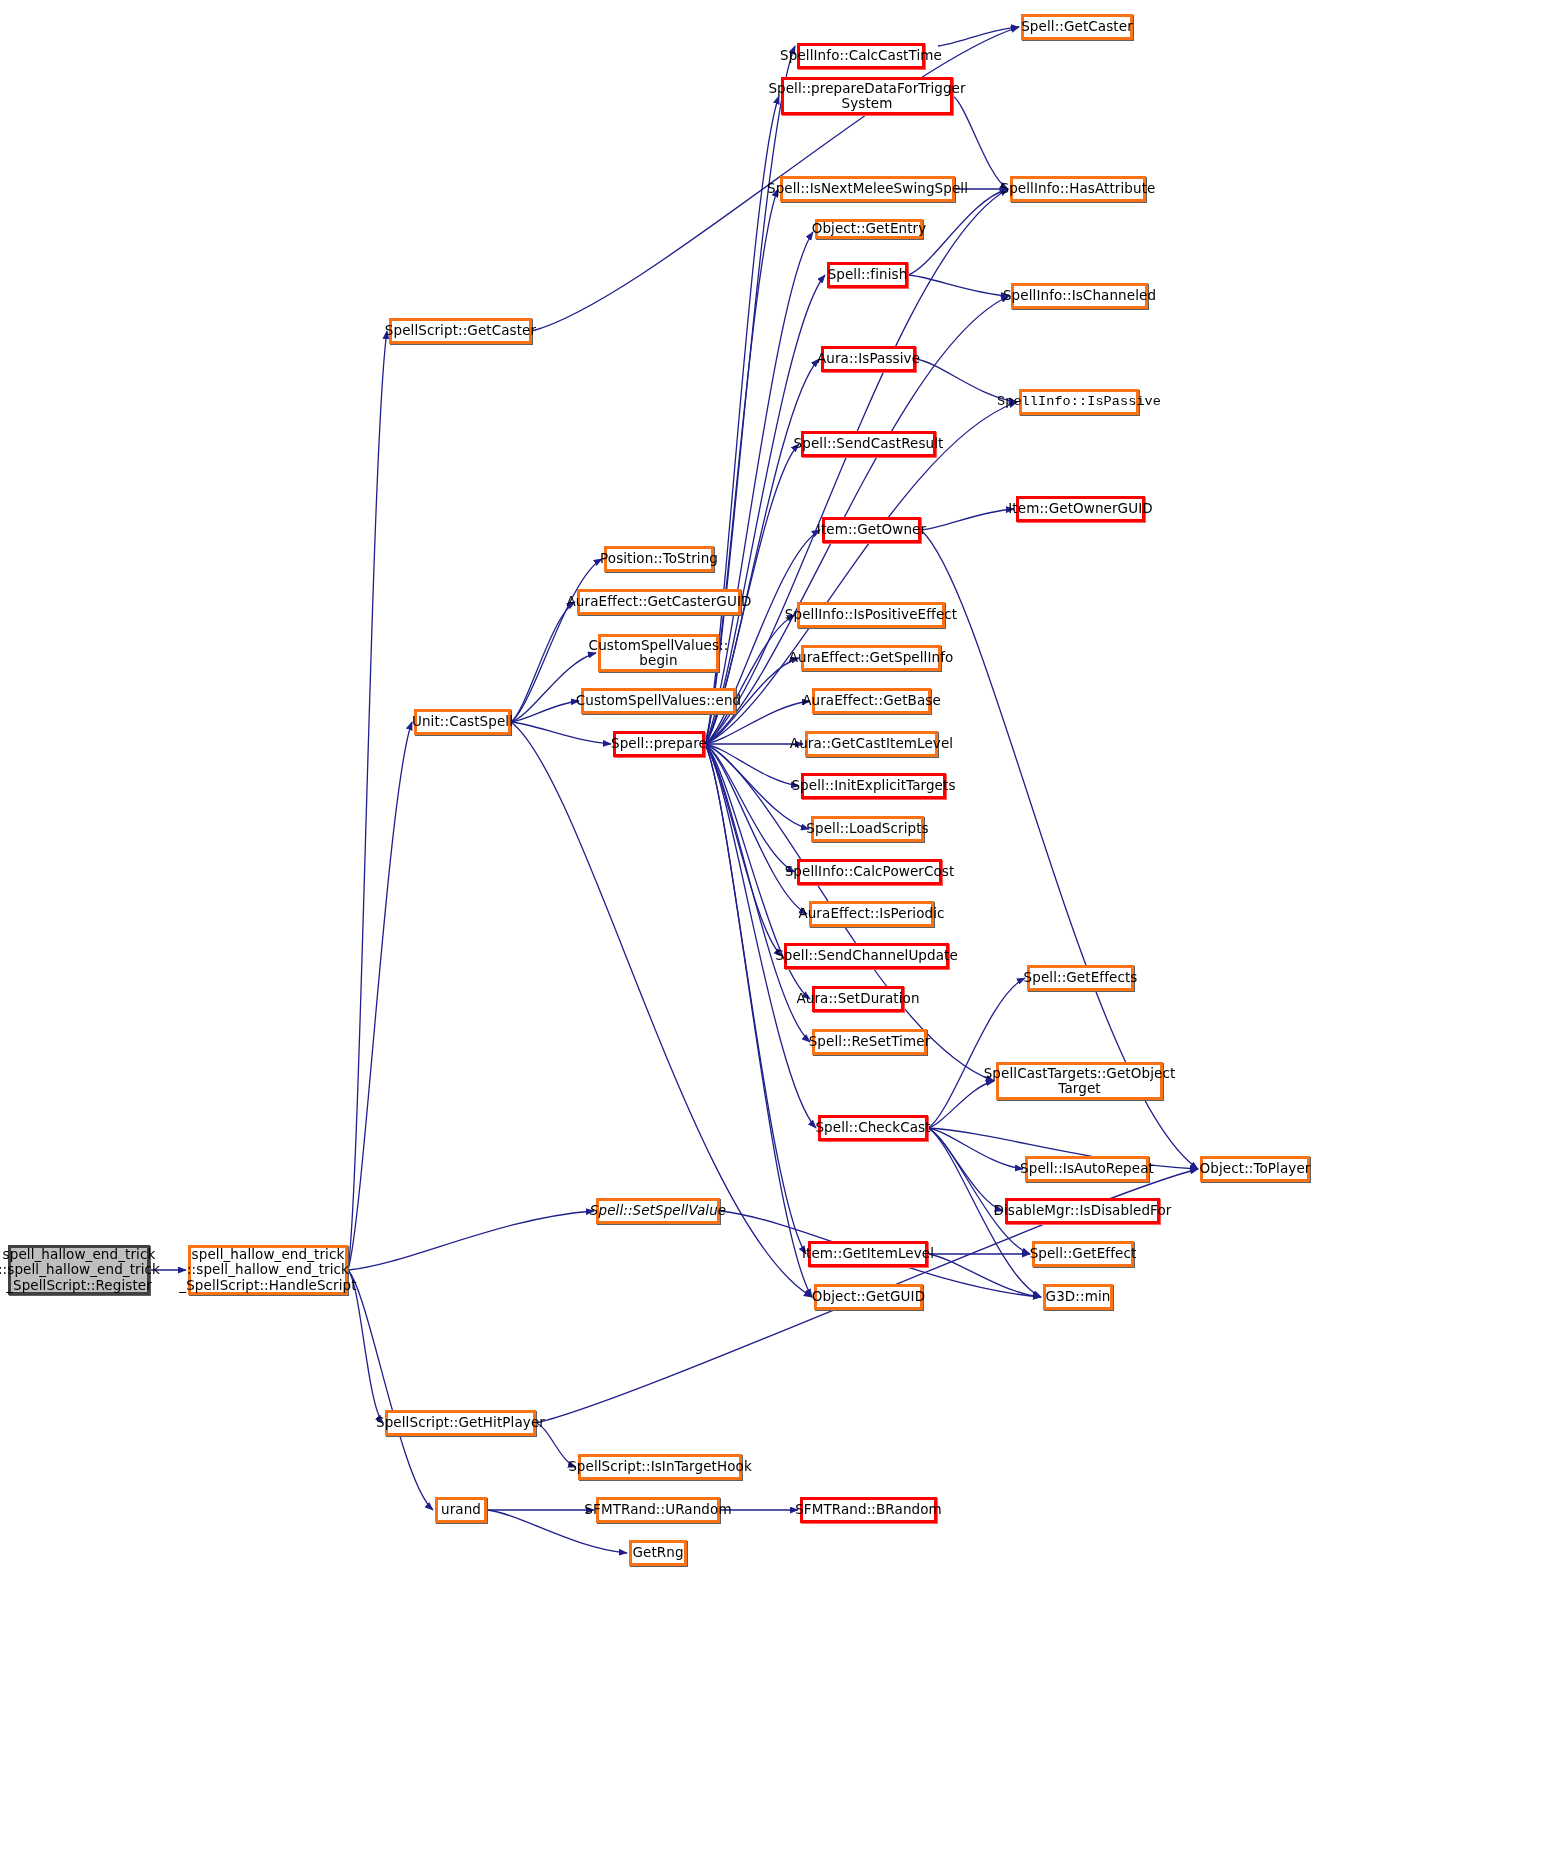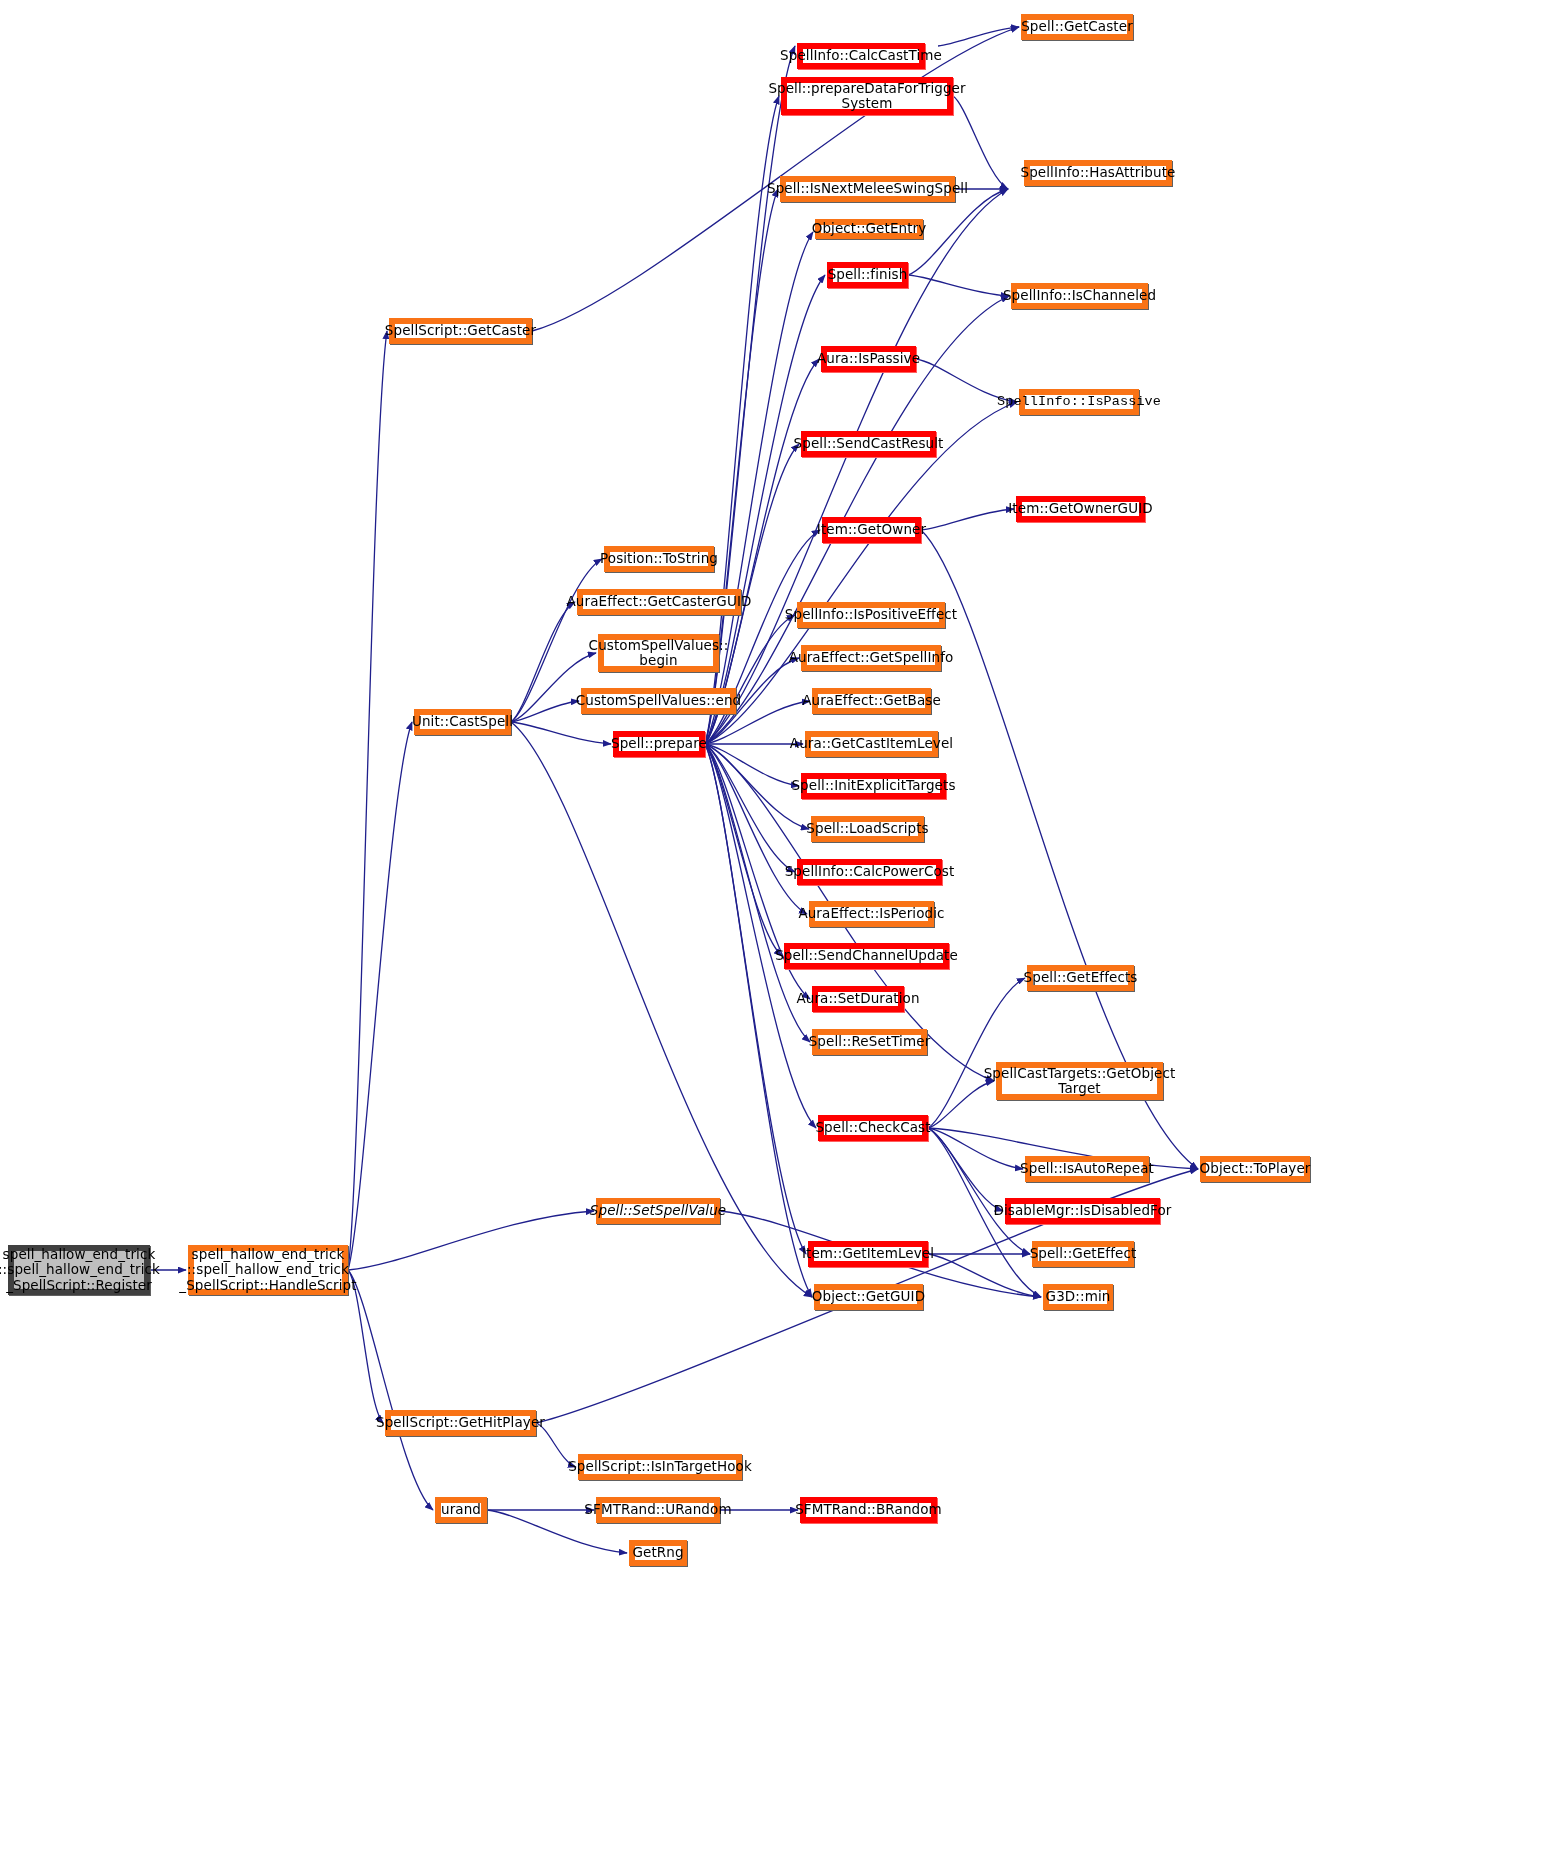--- a/index.html
+++ b/index.html
@@ -13,21 +13,21 @@
   }
   #edges{position:absolute;left:0;top:0;width:1559px;height:1865px;pointer-events:none;}
   .node{
     position:absolute;
     box-sizing:border-box;
     display:flex;
     align-items:center;
     justify-content:center;
     text-align:center;
     background:#ffffff;
-    border:6px solid #f97316;
+    border:3px solid #f97316;
     color:#000000;
     font-size:13.5px;
     line-height:1.12;
     letter-spacing:0.1px;
     white-space:pre-line;
     box-shadow:1px 1px 0 0 #606060;
   }
   .node.red{ border-color:#ff0000; box-shadow:1px 1px 0 0 #ff6060; }
   .node.root{ background:#bfbfbf; border-color:#404040; }
   .node span{display:block;padding:0 4px;}
@@ -146,21 +146,21 @@
       <div class="node" style="left: 811px; top: 816px; width: 113px; height: 26px;"><span>Spell::LoadScripts</span></div>
       <div class="node red" style="left: 797px; top: 859px; width: 145px; height: 26px;"><span>SpellInfo::CalcPowerCost</span></div>
       <div class="node" style="left: 809px; top: 901px; width: 125px; height: 26px;"><span>AuraEffect::IsPeriodic</span></div>
       <div class="node red" style="left: 784px; top: 943px; width: 165px; height: 26px;"><span>Spell::SendChannelUpdate</span></div>
       <div class="node red" style="left: 812px; top: 986px; width: 92px; height: 26px;"><span>Aura::SetDuration</span></div>
       <div class="node" style="left: 812px; top: 1029px; width: 115px; height: 26px;"><span>Spell::ReSetTimer</span></div>
       <div class="node red" style="left: 818px; top: 1115px; width: 110px; height: 26px;"><span>Spell::CheckCast</span></div>
       <div class="node red" style="left: 808px; top: 1241px; width: 120px; height: 26px;"><span>Item::GetItemLevel</span></div>
       <div class="node" style="left: 814px; top: 1284px; width: 109px; height: 26px;"><span>Object::GetGUID</span></div>
       <div class="node" style="left: 1021px; top: 14px; width: 112px; height: 26px;"><span>Spell::GetCaster</span></div>
-      <div class="node" style="left: 1010px; top: 160px; width: 148px; height: 26px; margin-left: 14px;"><span>SpellInfo::HasAttribute</span></div>
+      <div class="node" style="left: 1010px; top: 176px; width: 136px; height: 26px;"><span>SpellInfo::HasAttribute</span></div>
       <div class="node" style="left: 1011px; top: 283px; width: 137px; height: 26px;"><span>SpellInfo::IsChanneled</span></div>
       <div class="node" style="left: 1019px; top: 389px; width: 120px; height: 26px; font-family: Liberation Mono, monospace;"><span>SpellInfo::IsPassive</span></div>
       <div class="node red" style="left: 1016px; top: 496px; width: 129px; height: 26px;"><span>Item::GetOwnerGUID</span></div>
       <div class="node" style="left: 1027px; top: 965px; width: 107px; height: 26px;"><span>Spell::GetEffects</span></div>
       <div class="node" style="left: 996px; top: 1062px; width: 167px; height: 38px;"><span>SpellCastTargets::GetObject
 Target</span></div>
       <div class="node" style="left: 1025px; top: 1156px; width: 124px; height: 26px;"><span>Spell::IsAutoRepeat</span></div>
       <div class="node red" style="left: 1005px; top: 1198px; width: 155px; height: 26px;"><span>DisableMgr::IsDisabledFor</span></div>
       <div class="node" style="left: 1032px; top: 1241px; width: 102px; height: 26px;"><span>Spell::GetEffect</span></div>
       <div class="node" style="left: 1043px; top: 1284px; width: 70px; height: 26px;"><span>G3D::min</span></div>

